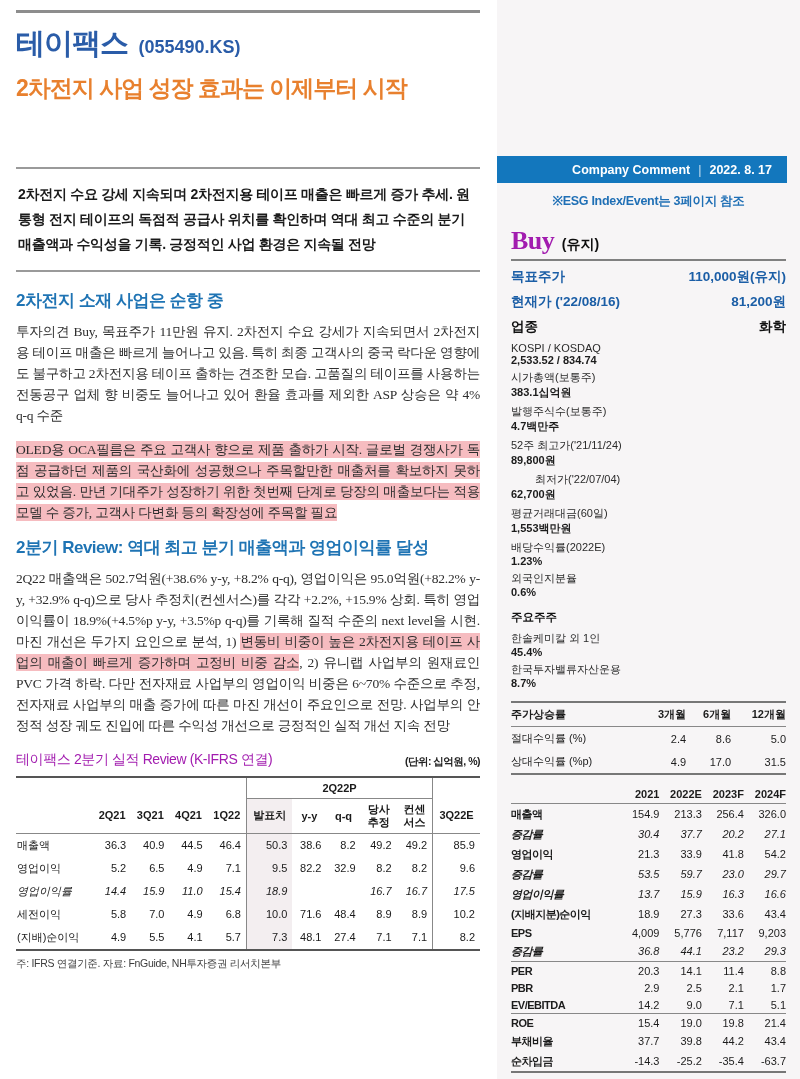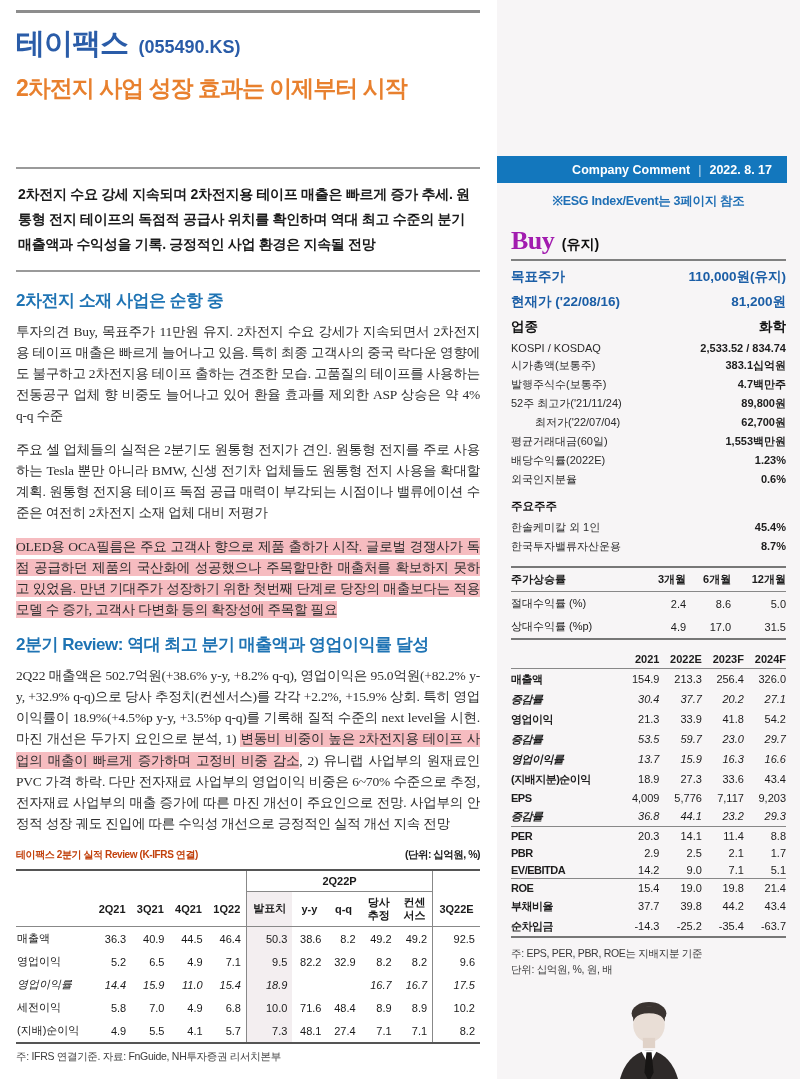--- a/index.html
+++ b/index.html
@@ -15,21 +15,21 @@
   .headline { margin-top:9px; color:#e8802e; font-size:23px; font-weight:bold; letter-spacing:-1px; }
   .summary { margin-top:63px; border-top:2px solid #9a9a9a; border-bottom:2px solid #9a9a9a;
              padding:13px 2px; font-size:14px; font-weight:bold; line-height:1.78; color:#1a1a1a; letter-spacing:-0.3px; }
   .section-heading { color:#1f74b4; font-size:17px; font-weight:bold; letter-spacing:-0.5px; margin-top:17px; margin-bottom:9px; }
   .section-heading.second { margin-top:12px; }
   p.body { font-family:"Liberation Serif", serif; font-size:13.5px; line-height:1.56; text-align:justify;
            color:#2e2e2e; margin-bottom:13px; letter-spacing:-0.2px; }
   .hl { background:#f6bcc0; box-decoration-break:clone; -webkit-box-decoration-break:clone; padding:1px 0; }
 
   .table-head { display:flex; justify-content:space-between; align-items:flex-end; margin-top:14px; }
-  .table-title { font-size:10px; font-weight:bold; color:#c2410c; letter-spacing:-0.4px; }
+  .table-title { font-size:14px; font-weight:normal; color:#a21caf; letter-spacing:-0.4px; }
   .table-unit { font-size:10.5px; color:#222; font-weight:bold; letter-spacing:-0.5px; }
 
   #qtable { width:100%; border-collapse:collapse; margin-top:7px; border-top:2px solid #555; border-bottom:2px solid #555;
             font-size:11px; color:#1a1a1a; }
   #qtable th, #qtable td { padding:4px 3px; font-weight:normal; white-space:nowrap; }
   #qtable thead th { font-weight:bold; text-align:center; vertical-align:middle; }
   #qtable thead tr.h2 th { border-bottom:1px solid #888; }
   #qtable .group { border-bottom:1px solid #888; }
   #qtable .vline { border-left:1px solid #888; }
   #qtable .wrap { width:36px; white-space:normal; line-height:1.2; }
@@ -52,21 +52,21 @@
   .side-body { position:absolute; top:192px; left:14px; width:275px; }
   .esg { text-align:center; color:#1f6fb5; font-size:12.5px; font-weight:bold; letter-spacing:-0.3px; }
   .buy-line { margin-top:16px; border-bottom:2px solid #808080; padding-bottom:3px; }
   .buy-line .action { font-size:26px; font-weight:bold; color:#a21caf; letter-spacing:-0.5px;font-family:Liberation Serif, serif; }
   .buy-line .status { font-size:14px; font-weight:bold; color:#0d0d0d; margin-left:3px; }
   .kv-row { display:flex; justify-content:space-between; align-items:baseline; margin-top:5px; }
   .rating-rows .kv-row { font-size:13.5px; font-weight:bold; margin-top:7px; }
   .rating-rows .kv-row.blue { color:#1b5ea6; }
   .rating-rows .kv-row.plain { color:#111; }
   .info-rows { margin-top:6px; }
-  .info-rows .kv-row { font-size:11px; margin-top:4px; color:#2a2a2a; }
+  .info-rows .kv-row { font-size:11px; margin-top:4px; color:#2a2a2a;flex-direction:column; }
   .info-rows .kv-value { font-weight:bold; color:#1c1c1c; }
   .info-rows .kv-row.indent .kv-label { padding-left:24px; }
   .sh-title { margin-top:12px; font-size:11.5px; font-weight:bold; color:#111; }
   .side-table { width:100%; border-collapse:collapse; font-size:11px; color:#1c1c1c; }
   .ptable { margin-top:12px; border-top:2px solid #777; border-bottom:2px solid #777; }
   .ptable thead th { font-weight:bold; border-bottom:1px solid #888; padding:4px 0; }
   .ptable th:first-child, .ptable tbody th { text-align:left; font-weight:normal; }
   .ptable thead th:first-child { font-weight:bold; }
   .ptable td, .ptable thead th:not(:first-child) { text-align:right; }
   .ptable td { padding:4px 0 4px 6px; }
@@ -94,21 +94,20 @@
     <div class="title-line">
       <span class="company">테이팩스</span>
       <span class="ticker">(055490.KS)</span>
     </div>
     <div class="headline">2차전지 사업 성장 효과는 이제부터 시작</div>
 
     <div class="summary">2차전지 수요 강세 지속되며 2차전지용 테이프 매출은 빠르게 증가 추세. 원통형 전지 테이프의 독점적 공급사 위치를 확인하며 역대 최고 수준의 분기 매출액과 수익성을 기록. 긍정적인 사업 환경은 지속될 전망</div>
 
     <div class="section-heading">2차전지 소재 사업은 순항 중</div>
     <p class="body">투자의견 Buy, 목표주가 11만원 유지. 2차전지 수요 강세가 지속되면서 2차전지용 테이프 매출은 빠르게 늘어나고 있음. 특히 최종 고객사의 중국 락다운 영향에도 불구하고 2차전지용 테이프 출하는 견조한 모습. 고품질의 테이프를 사용하는 전동공구 업체 향 비중도 늘어나고 있어 환율 효과를 제외한 ASP 상승은 약 4% q-q 수준</p>
-    <p class="body">주요 셀 업체들의 실적은 2분기도 원통형 전지가 견인. 원통형 전지를 주로 사용하는 Tesla 뿐만 아니라 BMW, 신생 전기차 업체들도 원통형 전지 사용을 확대할 계획. 원통형 전지용 테이프 독점 공급 매력이 부각되는 시점이나 밸류에이션 수준은 여전히 2차전지 소재 업체 대비 저평가</p>
     <p class="body"><span class="hl">OLED용 OCA필름은 주요 고객사 향으로 제품 출하가 시작. 글로벌 경쟁사가 독점 공급하던 제품의 국산화에 성공했으나 주목할만한 매출처를 확보하지 못하고 있었음. 만년 기대주가 성장하기 위한 첫번째 단계로 당장의 매출보다는 적용 모델 수 증가, 고객사 다변화 등의 확장성에 주목할 필요</span></p>
 
     <div class="section-heading second">2분기 Review: 역대 최고 분기 매출액과 영업이익률 달성</div>
     <p class="body"><span>2Q22 매출액은 502.7억원(+38.6% y-y, +8.2% q-q), 영업이익은 95.0억원(+82.2% y-y, +32.9% q-q)으로 당사 추정치(컨센서스)를 각각 +2.2%, +15.9% 상회. 특히 영업이익률이 18.9%(+4.5%p y-y, +3.5%p q-q)를 기록해 질적 수준의 next level을 시현. 마진 개선은 두가지 요인으로 분석, 1) </span><span class="hl">변동비 비중이 높은 2차전지용 테이프 사업의 매출이 빠르게 증가하며 고정비 비중 감소</span><span>, 2) 유니랩 사업부의 원재료인 PVC 가격 하락. 다만 전자재료 사업부의 영업이익 비중은 6~70% 수준으로 추정, 전자재료 사업부의 매출 증가에 따른 마진 개선이 주요인으로 전망. 사업부의 안정적 성장 궤도 진입에 따른 수익성 개선으로 긍정적인 실적 개선 지속 전망</span></p>
 
     <div class="table-head">
       <span class="table-title">테이팩스 2분기 실적 Review (K-IFRS 연결)</span>
       <span class="table-unit">(단위: 십억원, %)</span>
     </div>
 
@@ -138,21 +137,21 @@
             <th class="row-label">매출액</th>
             <td class="num">36.3</td>
             <td class="num">40.9</td>
             <td class="num">44.5</td>
             <td class="num">46.4</td>
             <td class="num">50.3</td>
             <td class="num">38.6</td>
             <td class="num">8.2</td>
             <td class="num">49.2</td>
             <td class="num">49.2</td>
-            <td class="num">92.5</td>
+            <td class="num">85.9</td>
           </tr>
           <tr>
             <th class="row-label">영업이익</th>
             <td class="num">5.2</td>
             <td class="num">6.5</td>
             <td class="num">4.9</td>
             <td class="num">7.1</td>
             <td class="num">9.5</td>
             <td class="num">82.2</td>
             <td class="num">32.9</td>

